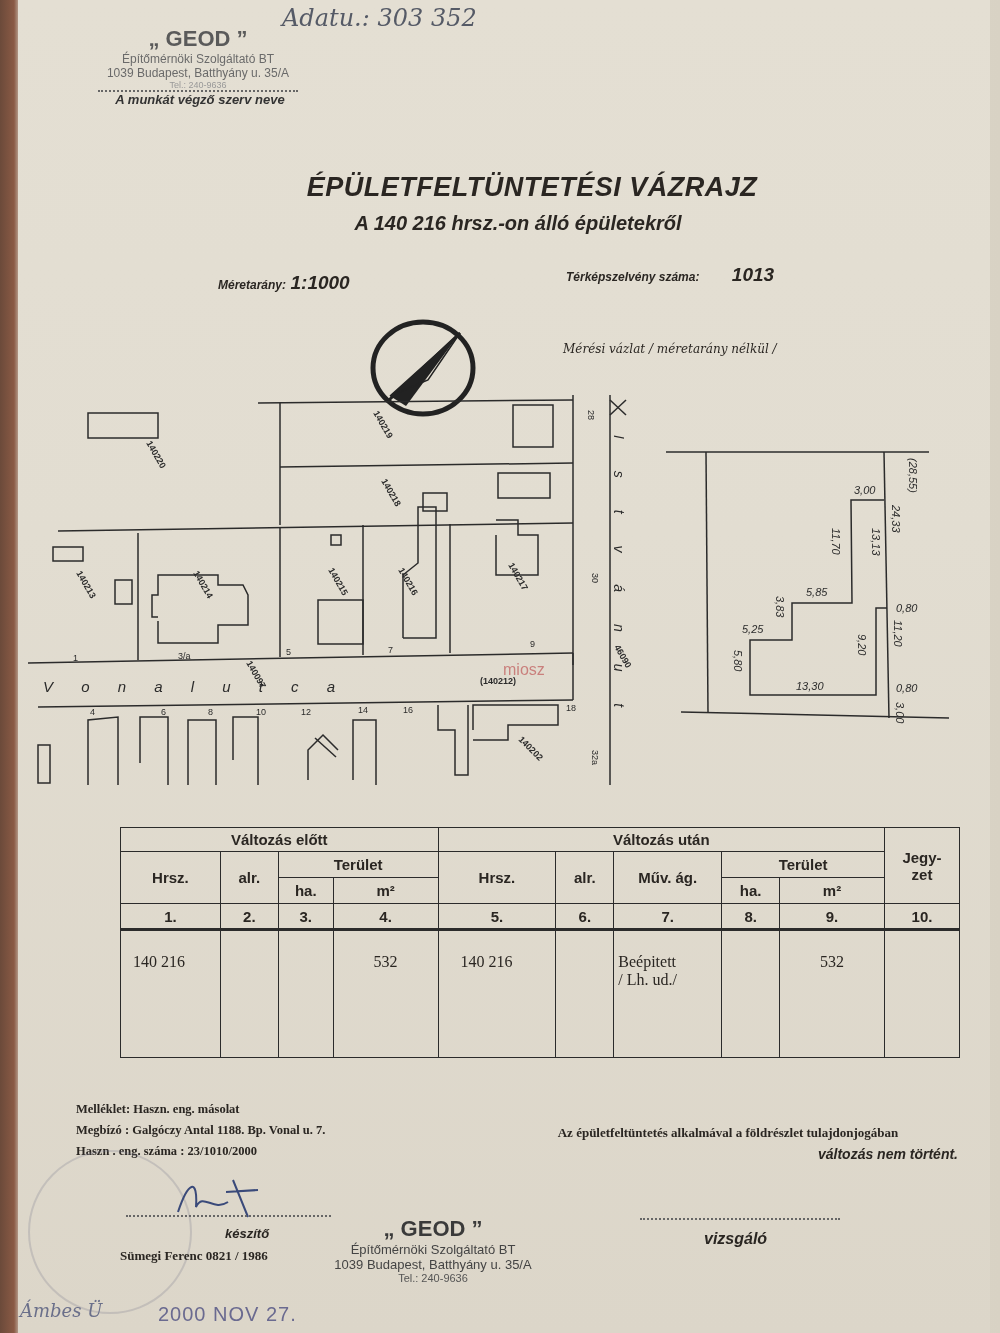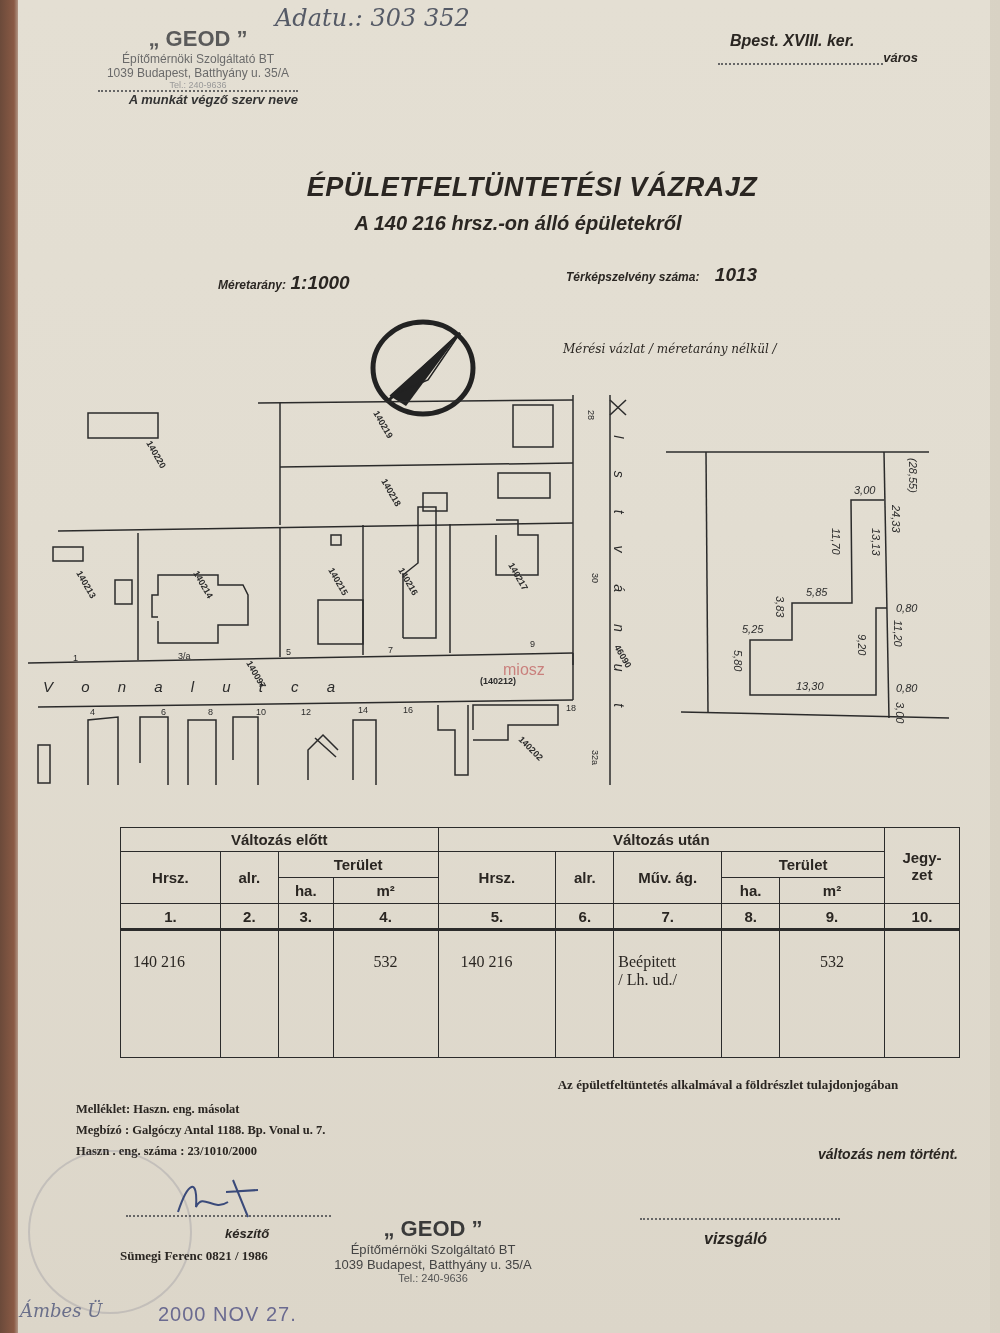--- a/index.html
+++ b/index.html
@@ -25,47 +25,40 @@
   table.reg tr.nums td { border-bottom: 3px solid #2b2b2b; height: 24px; }
   .lbl { font-size: 12.5px; font-weight: bold; font-family: "Liberation Serif", serif; }
   .dots { border-bottom: 2px dotted #666; }
   svg text { font-family: "Liberation Sans", sans-serif; }
 </style>
 </head>
 <body>
 
 <div class="paper">
 
-  <div class="abs handwrite" style="left:257px; top:4px; font-size:24px;">Adatu.:  303 352</div>
+  <div class="abs handwrite" style="left:264px; top:4px; font-size:24px;">Adatu.:  303 352</div>
 
   <div class="abs" style="left:80px; top:26px; width:200px; text-align:center;">
     <div class="geod-title" style="display:inline-block; transform:none; font-size:22px;">„ GEOD ”</div>
     <div class="small-gray">Építőmérnöki Szolgáltató BT</div>
     <div class="small-gray">1039 Budapest, Batthyány u. 35/A</div>
     <div class="small-gray dots" style="font-size:9px; color:#999; height:10px; overflow:hidden;">Tel.: 240-9636</div>
-    <div class="bi" style="font-size:13px; color:#333; text-align:right; padding-left:4px;">A munkát végző szerv neve</div>
-  </div>
-
-  <div class="abs" style="left:700px; top:32px; width:200px;">
-    <div class="bi" style="font-size:16px; padding-left:12px;">Bpest.  XVIII. ker.</div>
-    <div style="display:flex; align-items:flex-end;">
-      <span class="dots" style="flex:1; height:8px;"></span>
-      <span class="bi" style="font-size:13px;">város</span>
-    </div>
-  </div>
+    <div class="bi" style="font-size:13px; color:#333; text-align:center; padding-left:4px;">A munkát végző szerv neve</div>
+  </div>
+
 
   <div class="abs title1" style="left:0; width:1000px; top:172px; text-align:center; padding-left:14px;">ÉPÜLETFELTÜNTETÉSI VÁZRAJZ</div>
   <div class="abs title2" style="left:0; width:1000px; top:212px; text-align:center;">A  140 216   hrsz.-on álló  épületekről</div>
 
   <div class="abs" style="left:200px; top:272px;">
     <span class="bi" style="font-size:12px;">Méretarány:</span>
     <span class="bi" style="font-size:19px;">1:1000</span>
   </div>
   <div class="abs" style="left:548px; top:264px;">
-    <span class="bi" style="font-size:12px; margin-right:11px;">Térképszelvény száma:</span>
+    <span class="bi" style="font-size:12px; margin-right:28px;">Térképszelvény száma:</span>
     <span class="bi" style="font-size:19px;">1013</span>
   </div>
   <div class="abs" style="left:545px; top:342px; font-size:12px; font-style:italic; font-family:'DejaVu Serif',serif;">Mérési vázlat / méretarány nélkül /</div>
 
   <svg class="abs" style="left:350px; top:318px;" width="110" height="100">
     <ellipse cx="55" cy="50" rx="50" ry="46" fill="none" stroke="#222" stroke-width="5"></ellipse>
     <line x1="20" y1="83" x2="92" y2="15" stroke="#222" stroke-width="3"></line>
     <polygon points="92,15 38,88 22,78" fill="#222"></polygon>
     <polygon points="92,15 60,62 22,78" fill="none" stroke="#222" stroke-width="1.5"></polygon>
   </svg>
@@ -241,21 +234,21 @@
       <td>532</td>
       <td></td>
     </tr>
   </tbody>
     </table>
 
   <div class="abs lbl" style="left:58px; top:1102px;">Melléklet: Haszn. eng. másolat</div>
   <div class="abs lbl" style="left:58px; top:1123px;">Megbízó :   Galgóczy  Antal  1188. Bp. Vonal u. 7.</div>
   <div class="abs lbl" style="left:58px; top:1144px;">Haszn . eng.  száma : 23/1010/2000</div>
 
-  <div class="abs" style="left:480px; width:460px; top:1077px; text-align:center; font-size:13px; font-family:'Liberation Serif',serif; font-weight:bold;">Az épületfeltüntetés alkalmával a földrészlet tulajdonjogában</div>
+  <div class="abs" style="left:480px; width:460px; top:1125px; text-align:center; font-size:13px; font-family:'Liberation Serif',serif; font-weight:bold;">Az épületfeltüntetés alkalmával a földrészlet tulajdonjogában</div>
   <div class="abs bi" style="left:480px; width:460px; top:1146px; text-align:right; font-size:14px;">változás nem történt.</div>
 
   <div class="abs" style="left:10px; top:1150px; width:160px; height:160px; border-radius:50%; border:2px solid rgba(120,120,140,0.25);"></div>
 
   <svg class="abs" style="left:140px; top:1172px;" width="130" height="50">
     <path d="M20,40 C30,10 40,5 38,35 C45,20 55,40 70,30 M75,8 L90,45 M68,20 L100,18" stroke="#3a4a7a" stroke-width="2" fill="none"></path>
   </svg>
   <div class="abs dots" style="left:108px; top:1215px; width:205px;"></div>
   <div class="abs bi" style="left:207px; top:1226px; font-size:13px;">készítő</div>
   <div class="abs lbl" style="left:102px; top:1248px; font-size:13px;">Sümegi  Ferenc  0821 / 1986</div>

